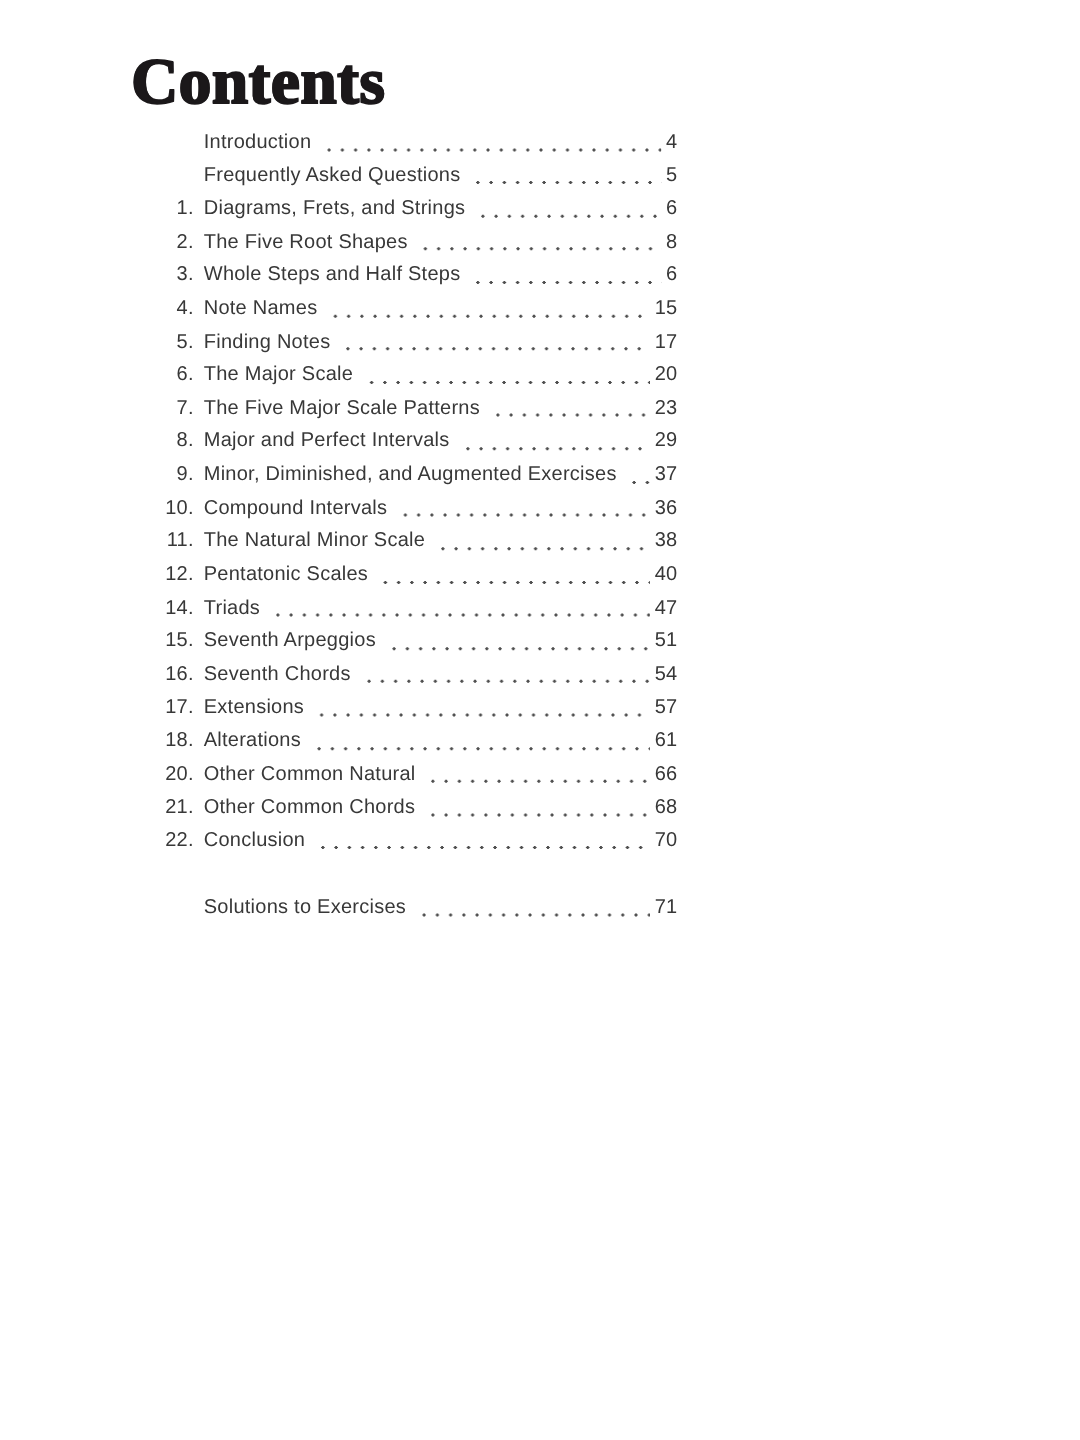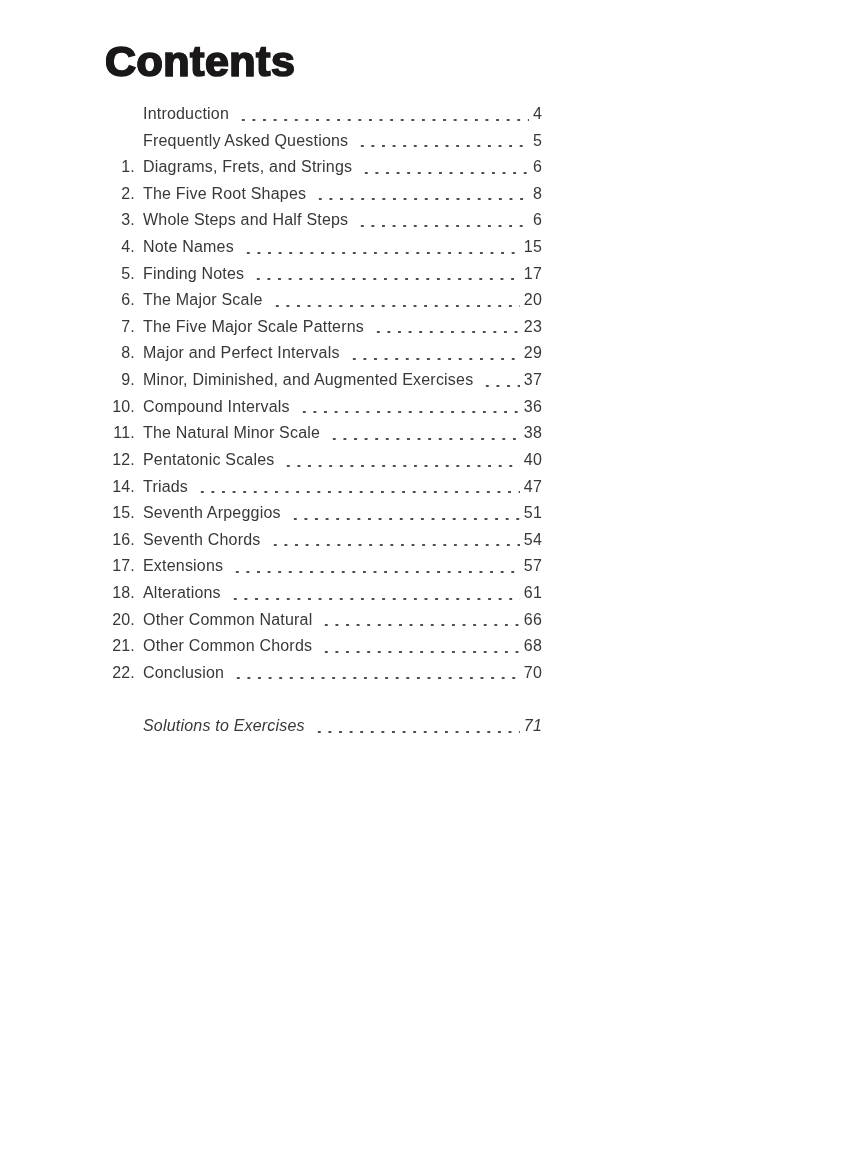--- a/index.html
+++ b/index.html
@@ -21,43 +21,44 @@
   .sheet {
     position: absolute;
     inset: 0;
     background: var(--bg);
   }
   .page-title {
     position: absolute;
     left: 105px;
     top: 40px;
     margin: 0;
-    font-family: Liberation Sans, sans-serif;
+    font-family: Liberation Serif, serif;
     font-weight: bold;
-    font-size: 43px;
+    font-size: 52px;
     line-height: 1;
     letter-spacing: 0.5px;
     color: var(--title);
     -webkit-text-stroke: 1.7px var(--title);
     text-shadow: 0.7px 0 0 var(--title), -0.7px 0 0 var(--title);
   }
   .toc {
     position: absolute;
     left: 108px;
     top: 101px;
     width: 434px;
     font-size: 16px;
     color: var(--text);
     letter-spacing: 0.2px;
   }
   .toc-row {
     display: flex;
     align-items: center;
     height: 26.62px;
     line-height: 26.62px;
+    margin-left: 20px;
   }
   .toc-row .num {
     flex: 0 0 27px;
     text-align: right;
     margin-right: 8px;
   }
   .toc-row .label {
     white-space: nowrap;
     flex: 0 0 auto;
   }
@@ -69,21 +70,20 @@
     background-repeat: repeat-x;
     background-size: 10.6px 4px;
     background-position: left 2px bottom 6px;
   }
   .toc-row .pg {
     flex: 0 0 auto;
     text-align: right;
   }
   .solutions-row {
     margin-top: 27px;
-    font-style: italic;
   }
 </style>
 </head>
 <body>
 
 <div class="sheet">
 
   <h1 class="page-title">Contents</h1>
 
   <div class="toc" id="toc-list">

